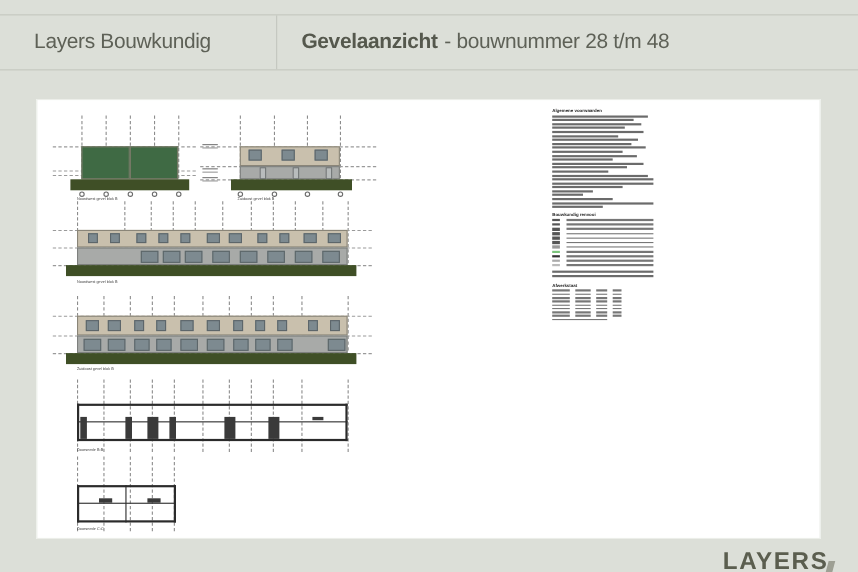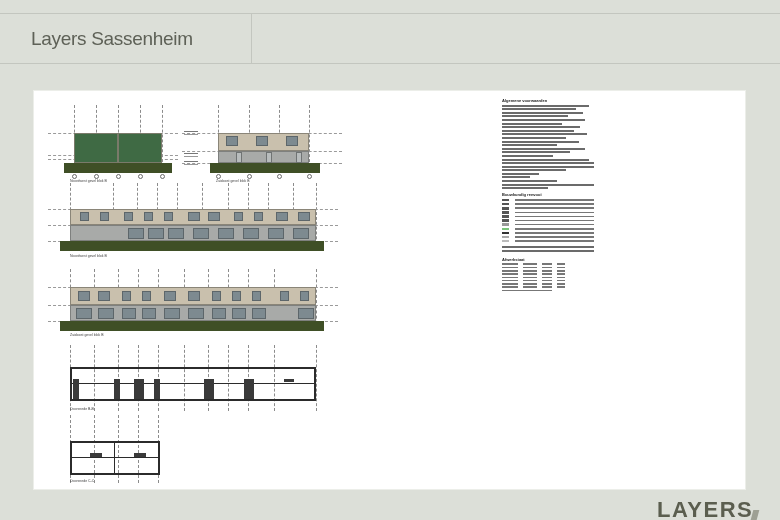--- a/index.html
+++ b/index.html
@@ -40,21 +40,25 @@
   .tbl-row { display: flex; gap: 5px; margin: 1.7px 0; }
   .tbl-row span { height: 1.6px; background: #777; display: block; }
 
   .logo { position: absolute; left: 657px; top: 497px; font-size: 22px; font-weight: bold; letter-spacing: 1.5px; color: #5b5e4f; }
   .logo-mark { position: absolute; left: 752px; top: 510px; width: 6px; height: 10px; background: #9ea094; transform: skewX(-15deg); }
 </style>
 </head>
 <body>
 
 <div class="header">
-  <div class="project">Layers Sassenheim</div>
+  <div class="project">Layers Bouwkundig</div>
+  <div class="title">
+    <b>Gevelaanzicht</b>
+    <span>- bouwnummer 28 t/m 48</span>
+  </div>
 </div>
 
 <div class="sheet">
 
   <div class="drawing" style="left:14px;top:14px;width:150px;height:72px;">
     <div class="axis" style="left:26px;height:62px;"></div>
     <div class="axis" style="left:48px;height:62px;"></div>
     <div class="axis" style="left:70px;height:62px;"></div>
     <div class="axis" style="left:92px;height:62px;"></div>
     <div class="axis" style="left:114px;height:62px;"></div>

